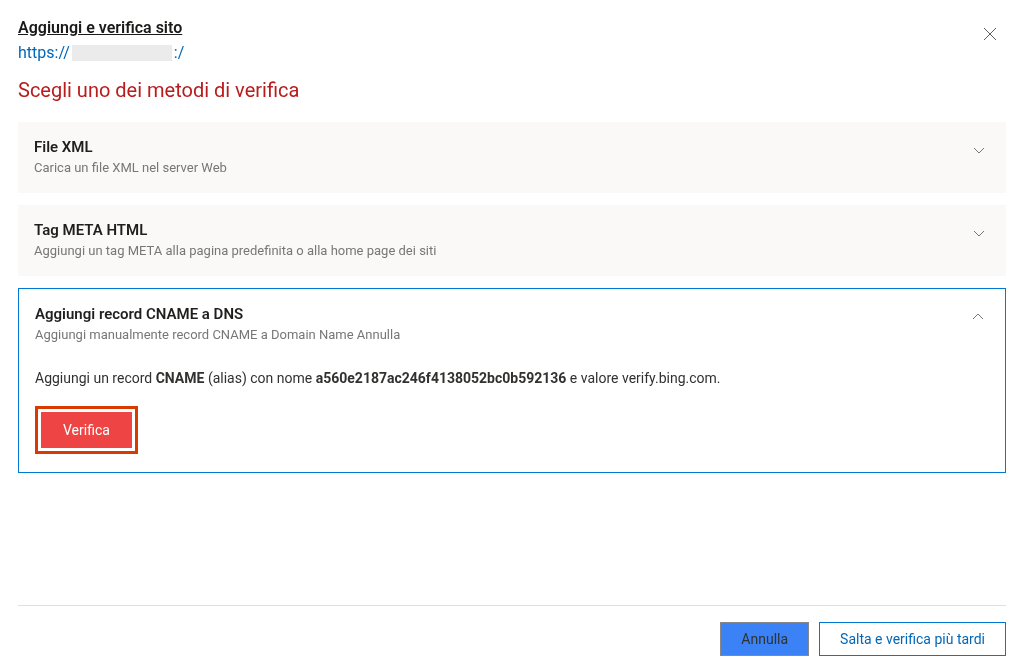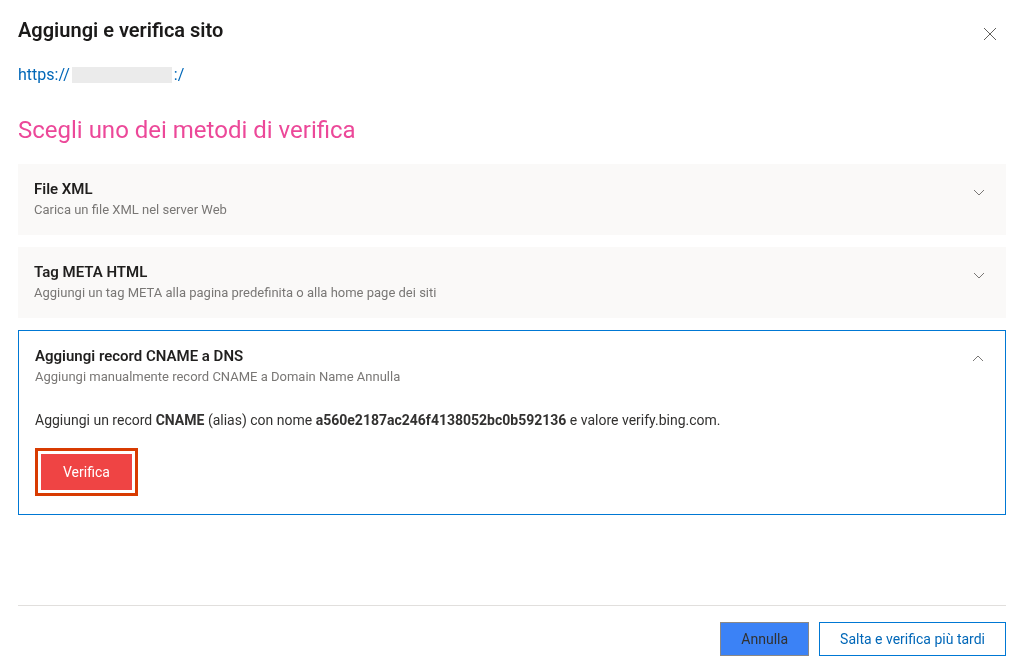--- a/index.html
+++ b/index.html
@@ -11,24 +11,25 @@
     width: 1024px;
     height: 668px;
     position: relative;
   }
   .header-row {
     display: flex;
     justify-content: space-between;
     align-items: flex-start;
   }
   .page-title {
-    font-size: 20px;
+    font-size: 16px;
     font-weight: 600;
     color: #1b1a19;
-    margin-bottom: 23px;
+    margin-bottom: 6px;
+    text-decoration: underline;
   }
   .site-url {
     font-size: 16px;
     color: #0067b8;
     display: inline-flex;
     align-items: center;
   }
   .url-redacted {
     display: inline-block;
     background: #ebebeb;
@@ -41,24 +42,24 @@
     width: 32px;
     height: 32px;
     display: flex;
     align-items: center;
     justify-content: center;
     cursor: pointer;
     color: #605e5c;
     font-size: 16px;
   }
   .section-heading {
-    font-size: 24px;
+    font-size: 20px;
     font-weight: 400;
-    color: #ec4899;
-    margin-top: 32px;
+    color: #b91c1c;
+    margin-top: 16px;
     margin-bottom: 20px;
   }
   .method-card {
     background: #faf9f8;
     margin-bottom: 12px;
     padding: 16px 20px 18px 16px;
     position: relative;
     cursor: pointer;
   }
   .method-card.expanded {

